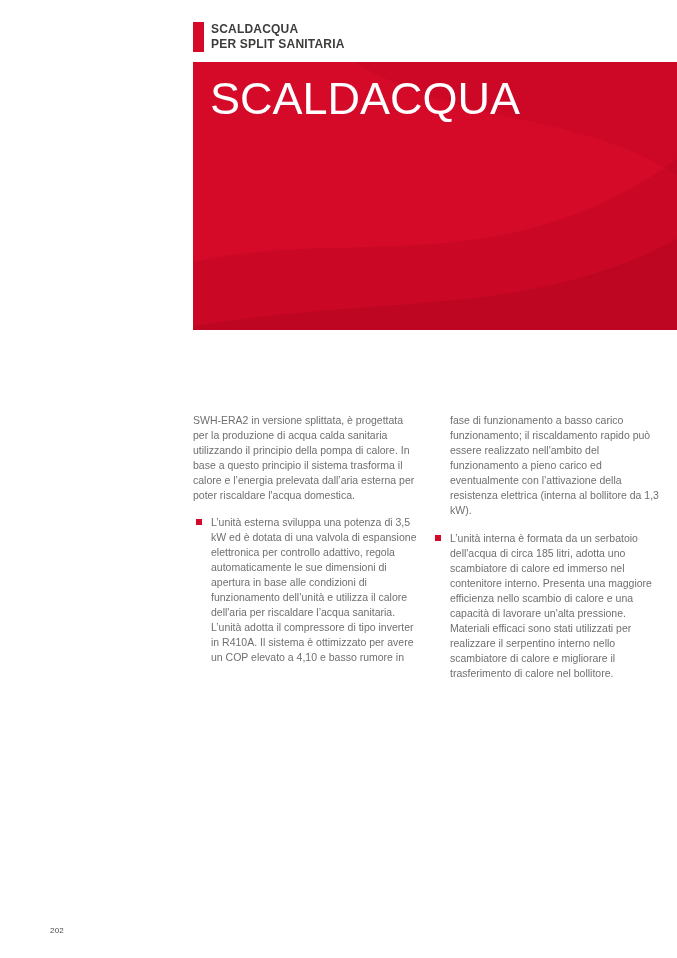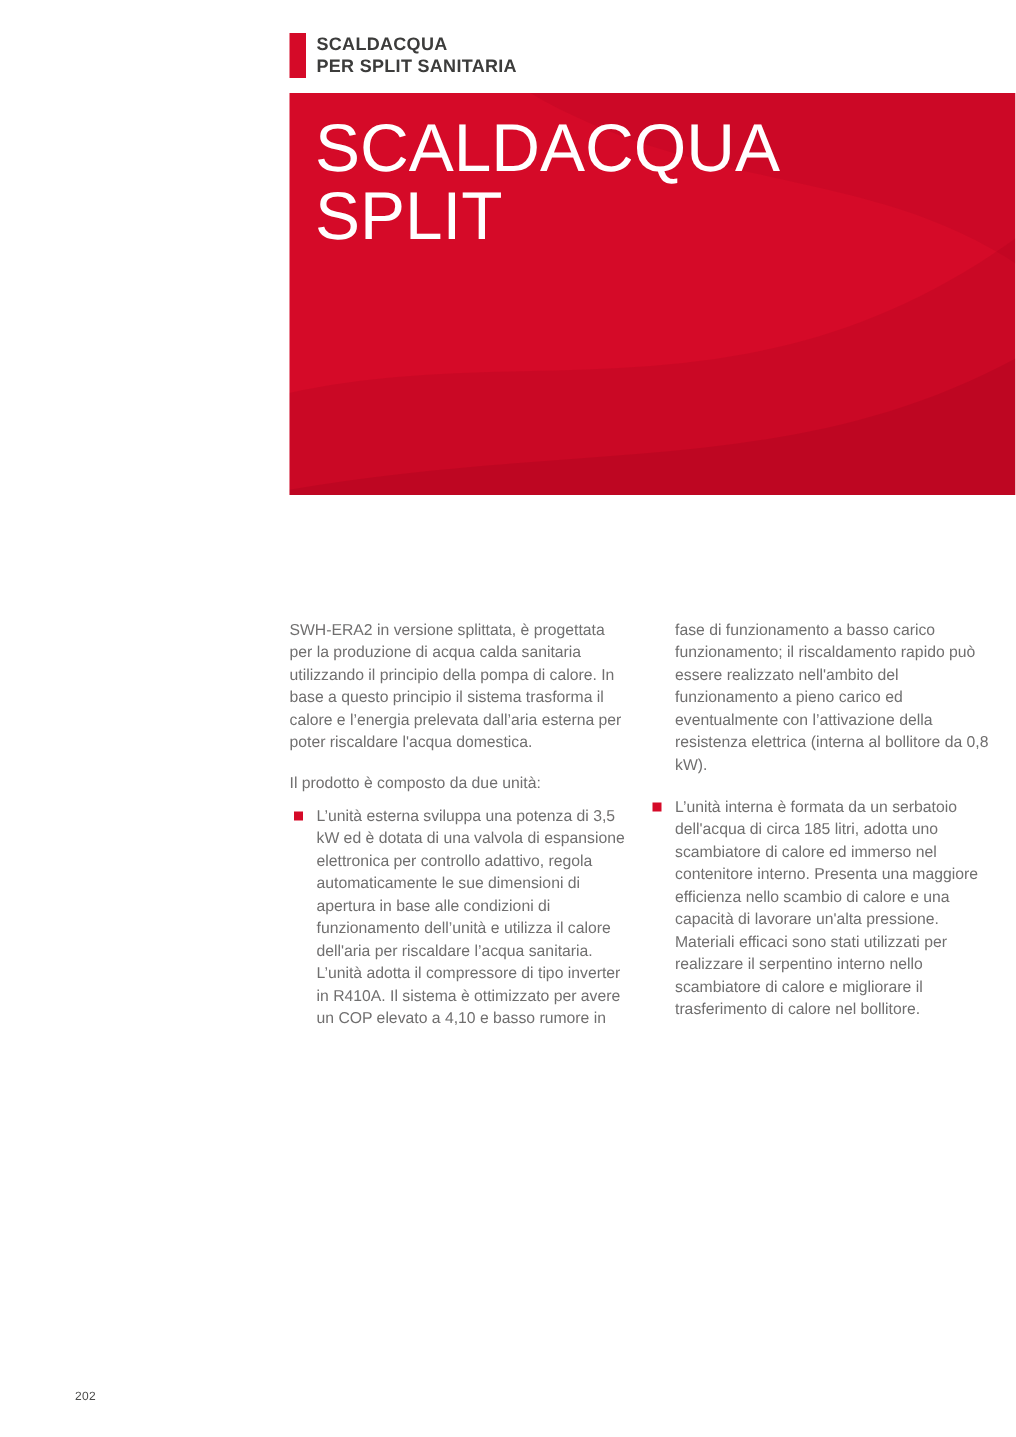--- a/index.html
+++ b/index.html
@@ -74,37 +74,35 @@
   </header>
 
   <section class="banner">
     <svg viewBox="0 0 484 268" preserveAspectRatio="none" aria-hidden="true">
       <path class="sw" opacity="0.14" d="M130,-20 C260,75 390,40 500,125 L500,-20 Z"></path>
       <path class="sw" opacity="0.16" d="M-20,205 C150,158 310,232 500,85 L500,268 L-20,268 Z"></path>
       <path class="sw" opacity="0.20" d="M-20,268 C190,228 340,262 500,168 L500,268 Z"></path>
     </svg>
     <h1 class="banner-title">
       <span>SCALDACQUA</span>
-      <span>SPLIT</span>
     </h1>
   </section>
 
   <main>
 
     <div class="col col-left">
       <p class="intro">SWH-ERA2 in versione splittata, è progettata per la produzione di acqua calda sanitaria utilizzando il principio della pompa di calore. In base a questo principio il sistema trasforma il calore e l’energia prelevata dall’aria esterna per poter riscaldare l'acqua domestica.</p>
-      <p class="lead">Il prodotto è composto da due unità:</p>
       <div class="bullet-item">
         <span class="bullet"></span>
         <p>L’unità esterna sviluppa una potenza di 3,5 kW ed è dotata di una valvola di espansione elettronica per controllo adattivo, regola automaticamente le sue dimensioni di apertura in base alle condizioni di funzionamento dell’unità e utilizza il calore dell'aria per riscaldare l’acqua sanitaria. L’unità adotta il compressore di tipo inverter in R410A. Il sistema è ottimizzato per avere un COP elevato a 4,10 e basso rumore in</p>
       </div>
     </div>
 
     <div class="col col-right">
-      <p class="cont">fase di funzionamento a basso carico funzionamento; il riscaldamento rapido può essere realizzato nell'ambito del funzionamento a pieno carico ed eventualmente con l’attivazione della resistenza elettrica (interna al bollitore da 0,8 kW).</p>
+      <p class="cont">fase di funzionamento a basso carico funzionamento; il riscaldamento rapido può essere realizzato nell'ambito del funzionamento a pieno carico ed eventualmente con l’attivazione della resistenza elettrica (interna al bollitore da 1,3 kW).</p>
       <div class="bullet-item">
         <span class="bullet"></span>
         <p>L’unità interna è formata da un serbatoio dell'acqua di circa 185 litri, adotta uno scambiatore di calore ed immerso nel contenitore interno. Presenta una maggiore efficienza nello scambio di calore e una capacità di lavorare un'alta pressione. Materiali efficaci sono stati utilizzati per realizzare il serpentino interno nello scambiatore di calore e migliorare il trasferimento di calore nel bollitore.</p>
       </div>
     </div>
 
   </main>
 
   <footer>
     <span class="page-num">202</span>

